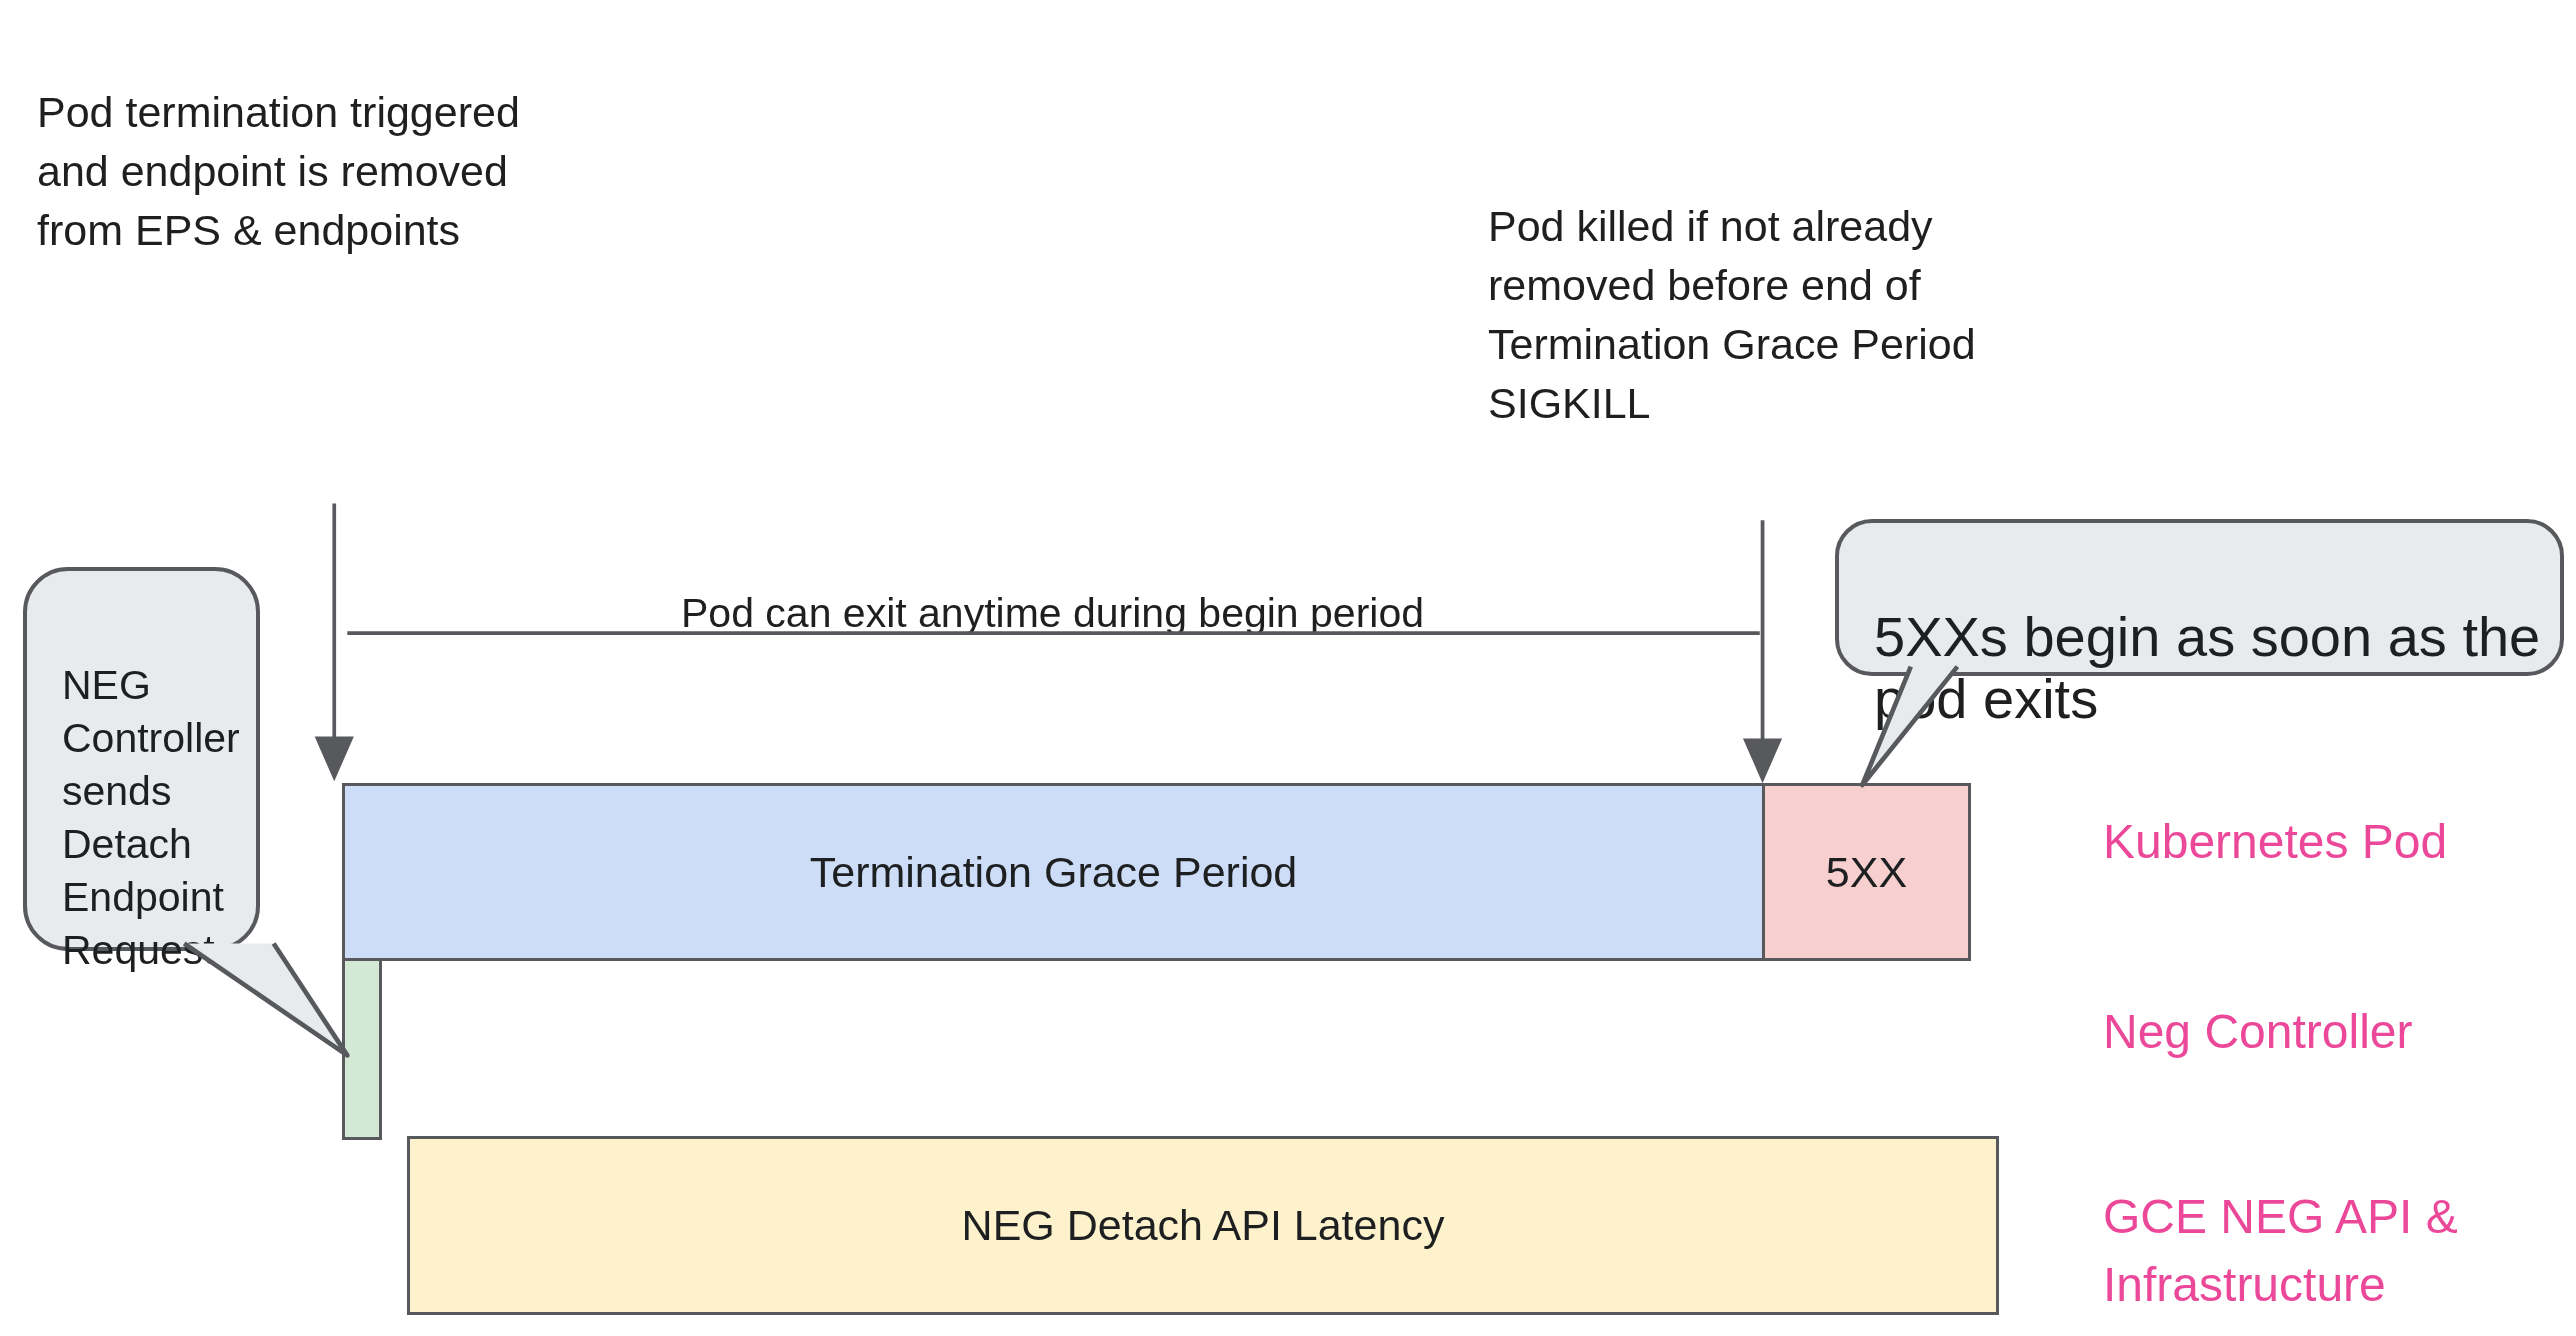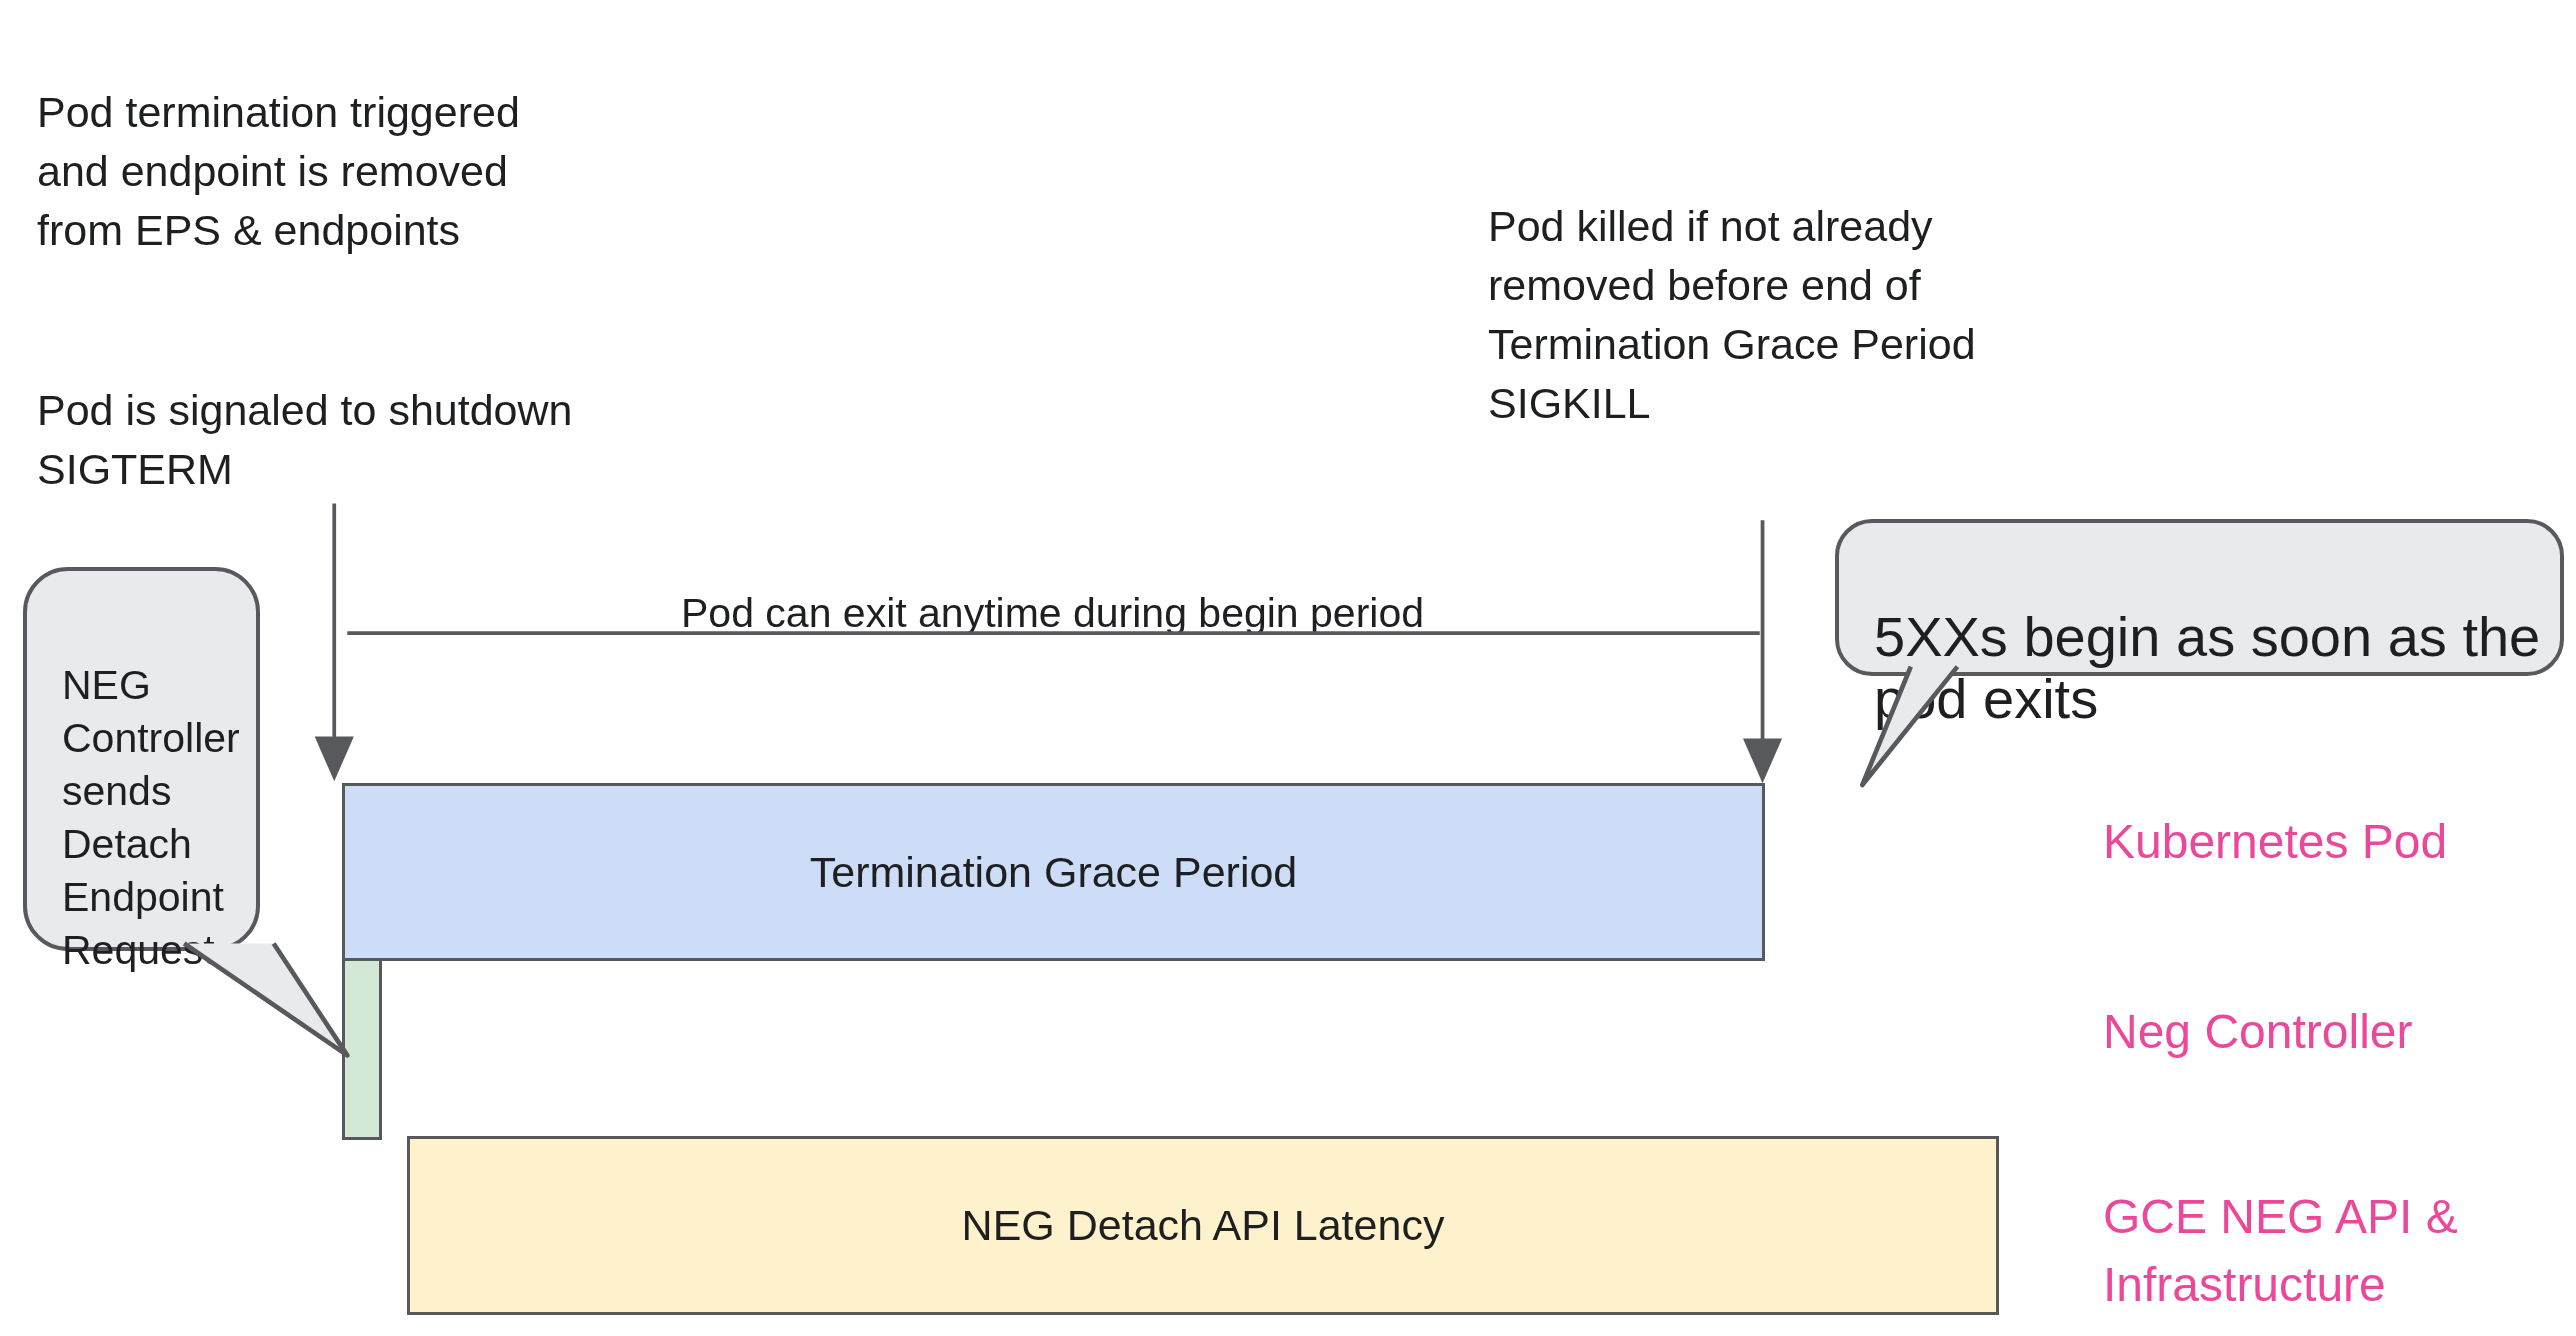--- a/index.html
+++ b/index.html
@@ -76,37 +76,38 @@
 </style>
 </head>
 <body>
 
 <div id="canvas">
 
   <div class="annotation" id="annotation-top-left">
     <div class="p1">Pod termination triggered
 and endpoint is removed
 from EPS &amp; endpoints</div>
-    <div class="p2">Pod is signaled to shutdown
-SIGTERM</div>
   </div>
 
   <div class="annotation" id="annotation-top-right">
     <div>Pod killed if not already
 removed before end of
 Termination Grace Period
 SIGKILL</div>
   </div>
 
   <div class="annotation" id="label-exit-period">Pod can exit anytime during begin period</div>
 
   <div class="bar" id="bar-grace-period" style="background-color: rgb(205, 221, 248);">
     <span class="bar-label">Termination Grace Period</span>
   </div>
 
+  <div class="bar" id="bar-5xx" style="background-color: rgb(246, 207, 206);">
+    <span class="bar-label">5XX</span>
+  </div>
 
   <div class="bar" id="bar-detach-request" style="background-color: rgb(212, 232, 214);"></div>
 
   <div class="bar" id="bar-api-latency" style="background-color: rgb(253, 242, 203); margin-left: 28px;">
     <span class="bar-label">NEG Detach API Latency</span>
   </div>
 
   <div class="row-label" id="row-label-kubernetes-pod">Kubernetes Pod</div>
   <div class="row-label" id="row-label-neg-controller">Neg Controller</div>
   <div class="row-label" id="row-label-gce-neg">GCE NEG API &amp;

